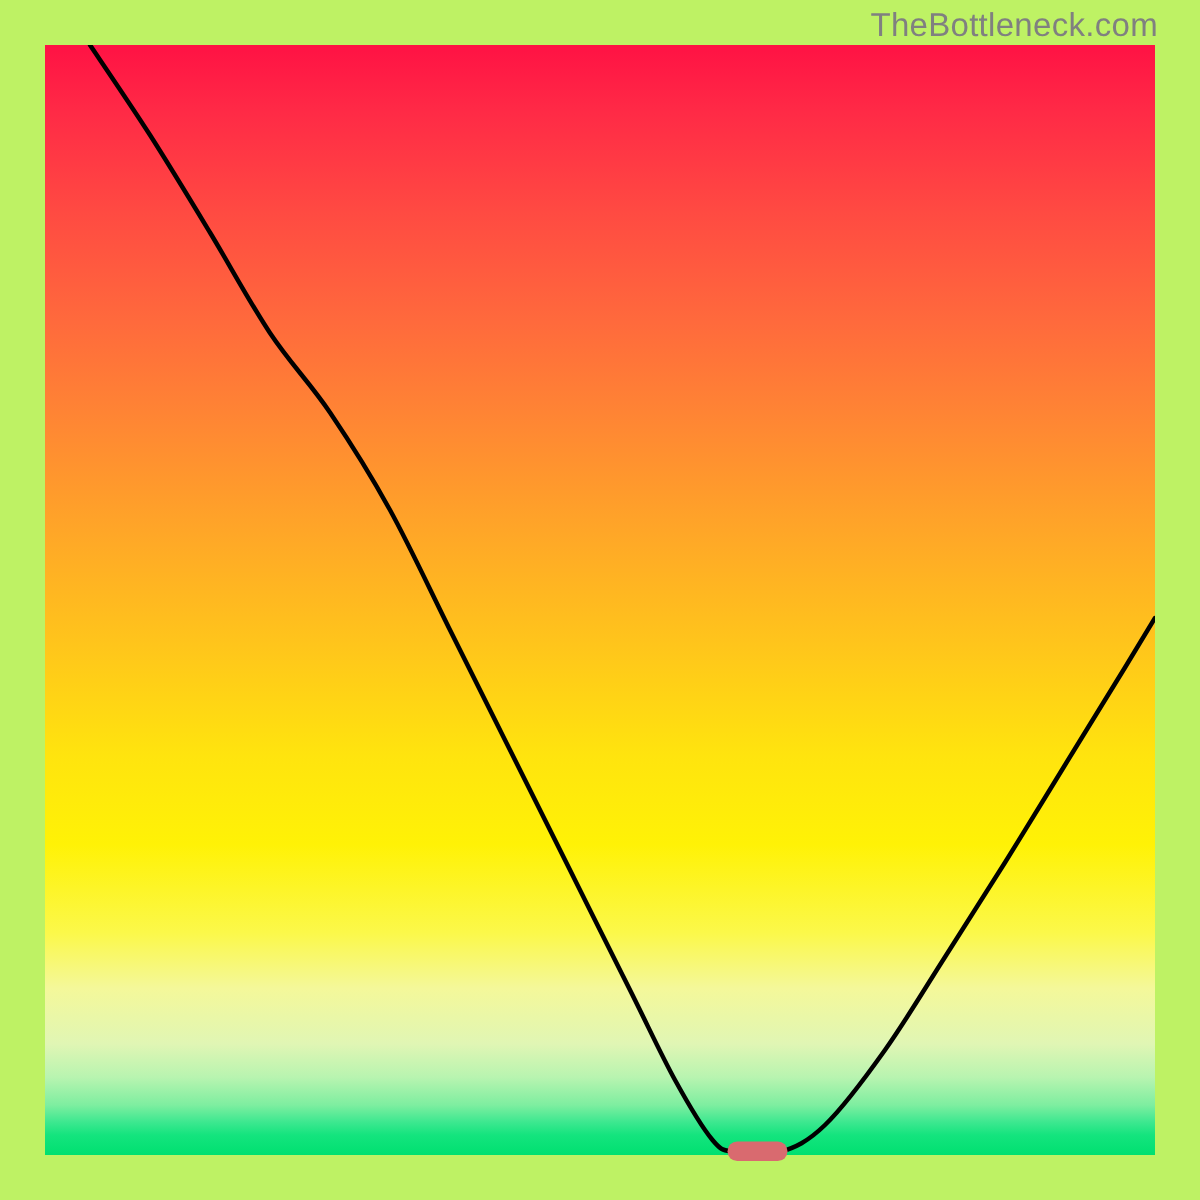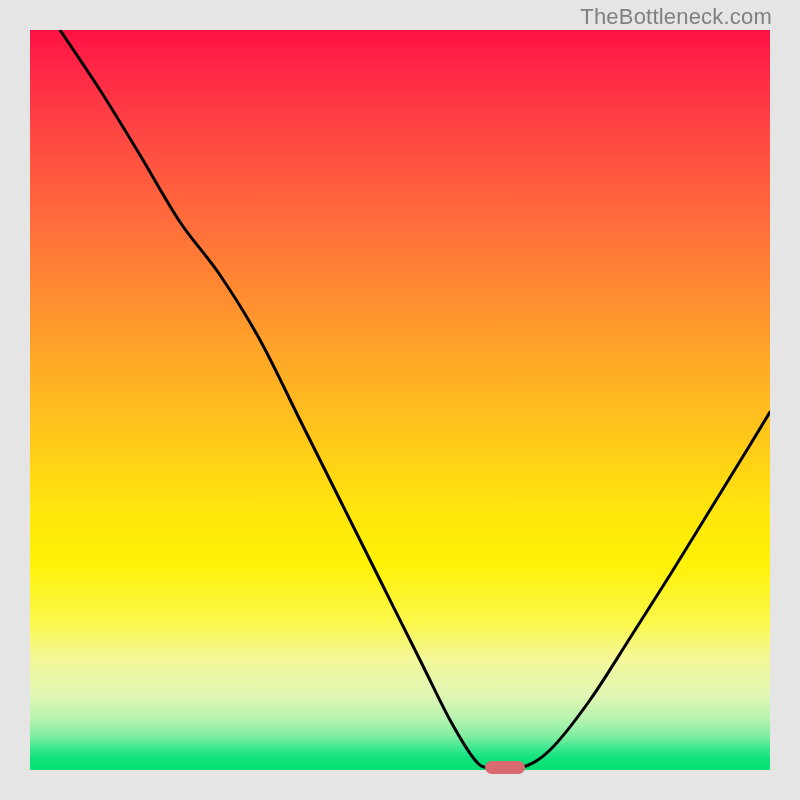--- a/index.html
+++ b/index.html
@@ -10,21 +10,21 @@
     background: #000;
     overflow: hidden;
     font-family: Arial, Helvetica, sans-serif;
   }
   .frame {
     position: absolute;
     left: 0;
     top: 0;
     width: 800px;
     height: 800px;
-    background: #e5e5e5;
+    background: #bef264;
   }
   .plot {
     position: absolute;
     left: 30px;
     top: 30px;
     width: 740px;
     height: 740px;
     
     background: linear-gradient(
       to bottom,

